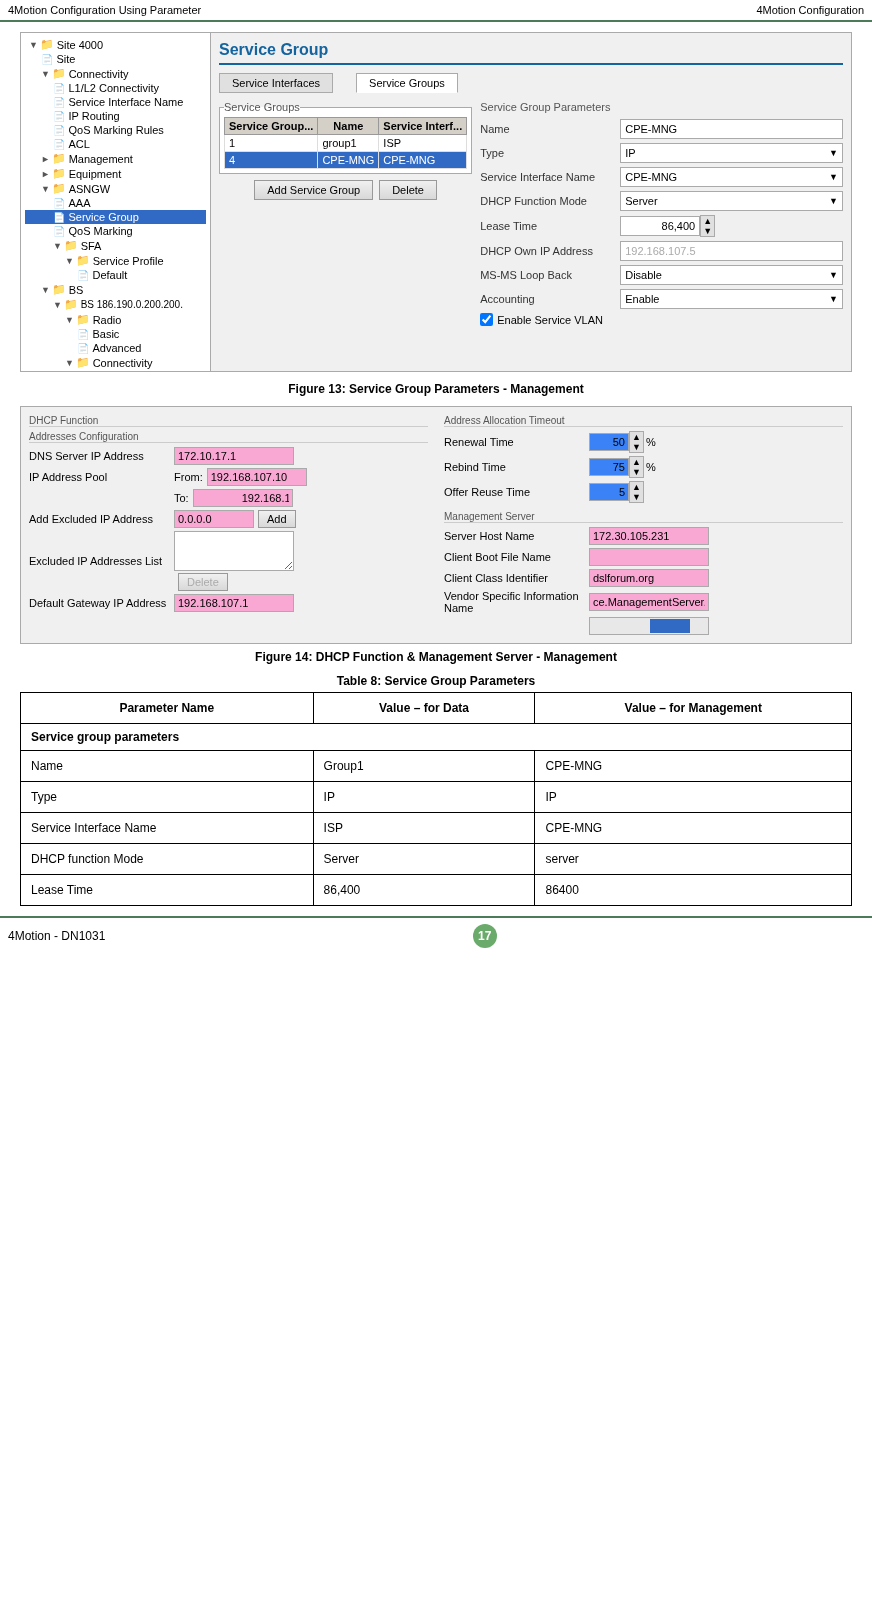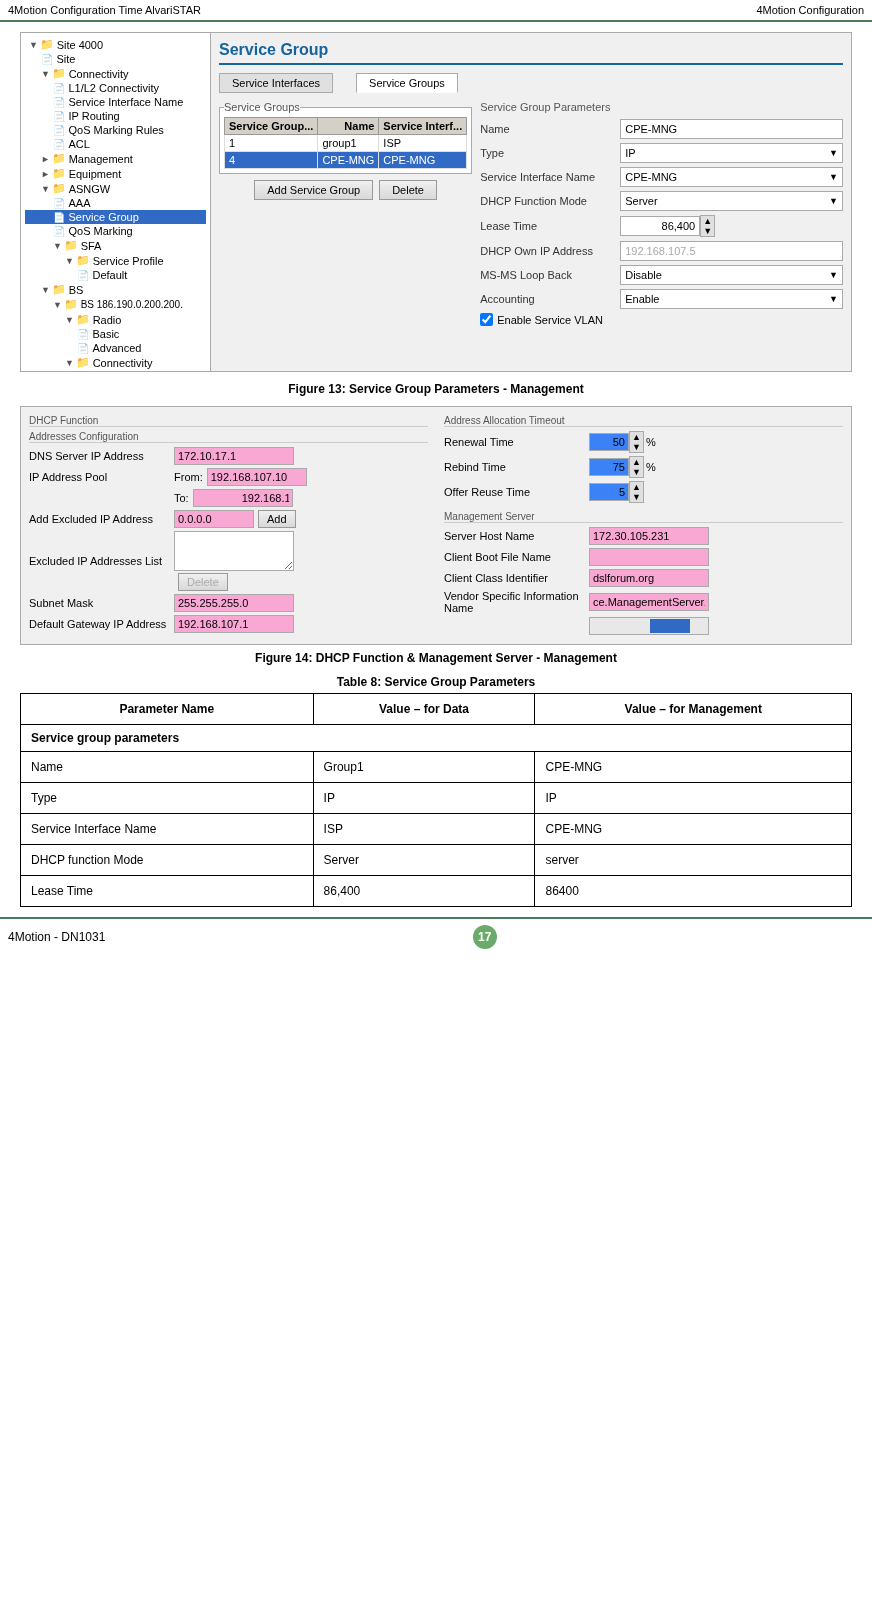--- a/index.html
+++ b/index.html
@@ -95,21 +95,21 @@
     }
     .sg-table {
       width: 100%;
       border-collapse: collapse;
       font-size: 11px;
     }
     .sg-table th {
       background: #d4d0c8;
       border: 1px solid #999;
       padding: 2px 4px;
-      text-align: right;
+      text-align: center;
     }
     .sg-table td {
       border: 1px solid #ddd;
       padding: 2px 4px;
     }
     .sg-table tr.selected-row td {
       background: #316ac5;
       color: #fff;
     }
 
@@ -318,21 +318,21 @@
       align-items: center;
       justify-content: center;
       font-size: 12px;
       font-weight: bold;
     }
   </style>
 </head>
 <body>
 
 <div class="page-header">
-  <span>4Motion Configuration Time AlvariSTAR</span>
+  <span>4Motion Configuration Using Parameter</span>
   <span>4Motion Configuration</span>
 </div>
 
 <div class="screenshot-container">
 
   <div class="tree-panel">
     <div class="tree-item">
       <div class="indent1" style="margin-left:0">
         <span class="expand-icon">▼</span>
         <span class="folder-icon">📁</span>
@@ -620,24 +620,20 @@
       </div>
 
       <div class="dhcp-row">
         <span class="dhcp-label">Excluded IP Addresses List</span>
         <div style="display:flex; flex-direction:column; align-items:flex-start">
           <textarea class="dhcp-textarea" style=""></textarea>
           <button class="dhcp-btn" style="margin-top:2px; color:#aaa">Delete</button>
         </div>
       </div>
 
-      <div class="dhcp-row">
-        <span class="dhcp-label">Subnet Mask</span>
-        <input type="text" class="dhcp-input" value="255.255.255.0" style="">
-      </div>
       <div class="dhcp-row">
         <span class="dhcp-label">Default Gateway IP Address</span>
         <input type="text" class="dhcp-input" value="192.168.107.1" style="">
       </div>
     </div>
 
     <div style="flex:1;">
       <div class="dhcp-section-title">Address Allocation Timeout</div>
 
       <div class="dhcp-row">

